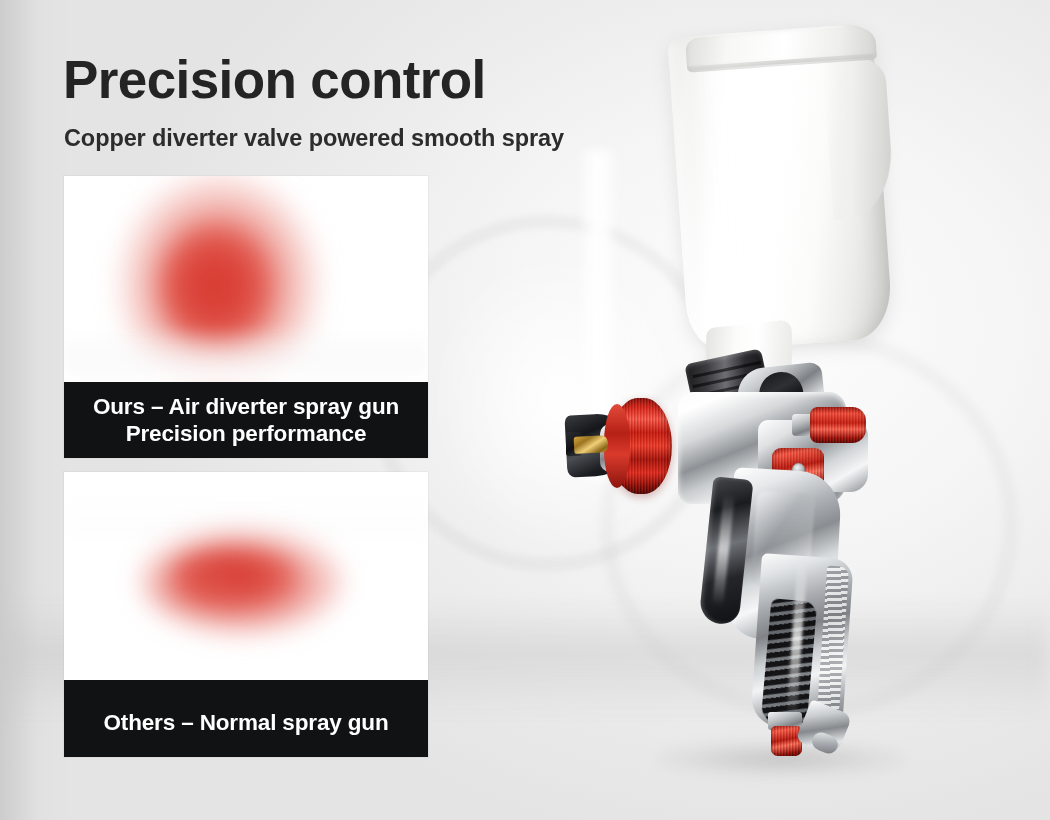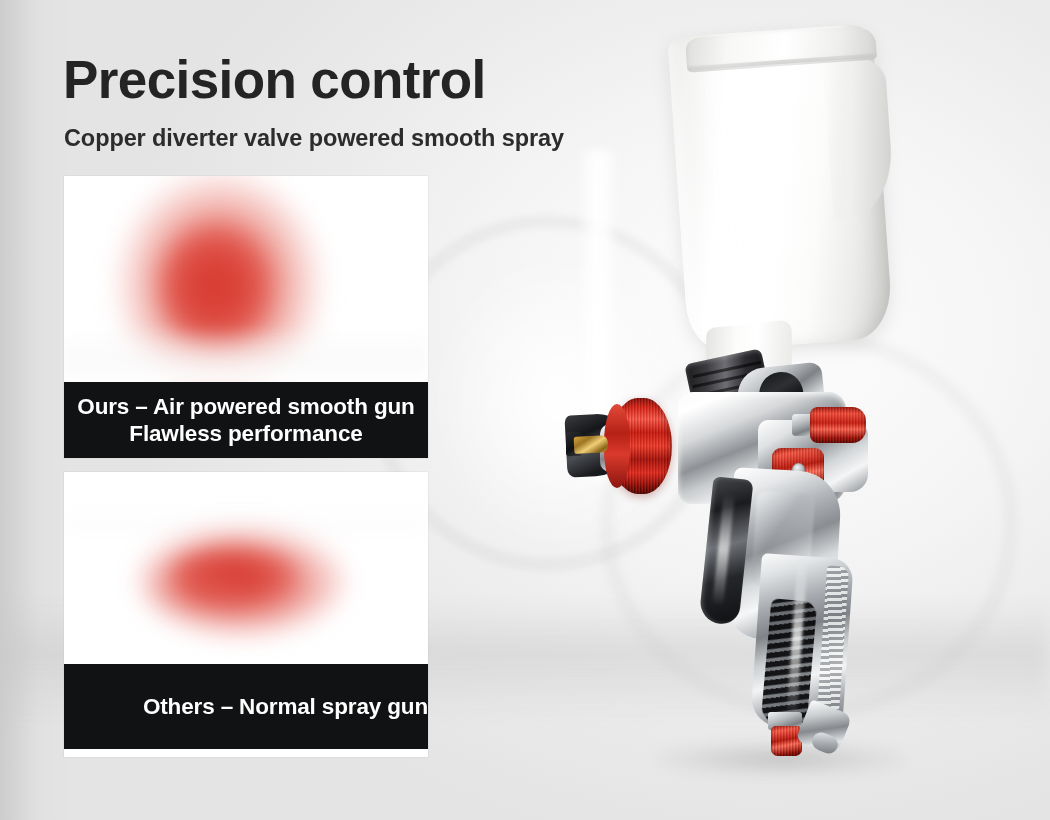--- a/index.html
+++ b/index.html
@@ -132,21 +132,21 @@
   #card-others .swatch-sheen{top:20px;height:52px;
     background:linear-gradient(180deg,rgba(255,255,255,.9) 0%,rgba(250,250,250,.4) 70%,rgba(255,255,255,0) 100%);}
   .caption{
     position:absolute;left:0;width:364px;
     background:#111214;color:#ffffff;
     display:flex;flex-direction:column;align-items:center;justify-content:center;
     font-size:22.5px;font-weight:bold;line-height:1.22;text-align:center;
     letter-spacing:-0.15px;
   }
   #card-ours .caption{top:206px;height:76px;}
-  #card-others .caption{top:192px;height:85px;align-items:flex-end;}
+  #card-others .caption{top:208px;height:85px;}
   .caption span{display:block;white-space:nowrap;}
   
   .gun{position:absolute;left:560px;top:0;width:490px;height:820px;}
   .g{position:absolute;}
   
   .cup-body{
     left:118px;top:30px;width:205px;height:315px;
     transform:rotate(-4deg);
     border-radius:16px 26px 40px 34px/14px 20px 56px 48px;
     background:
@@ -408,22 +408,22 @@
   <div class="headline">Precision control</div>
   <div class="subhead">Copper diverter valve powered smooth spray</div>
 
   <div class="card" id="card-ours">
     <div class="swatch">
       <div class="blob blob-ours-outer"></div>
       <div class="blob blob-ours-core"></div>
       <div class="swatch-sheen"></div>
     </div>
     <div class="caption">
-      <span>Ours – Air powered smooth gun</span>
-      <span>Flawless performance</span>
+      <span>Ours – Air diverter spray gun</span>
+      <span>Precision performance</span>
     </div>
   </div>
 
   <div class="card" id="card-others">
     <div class="swatch">
       <div class="swatch-sheen"></div>
       <div class="blob blob-others-outer"></div>
       <div class="blob blob-others-core"></div>
       <div class="blob blob-others-patch"></div>
     </div>

